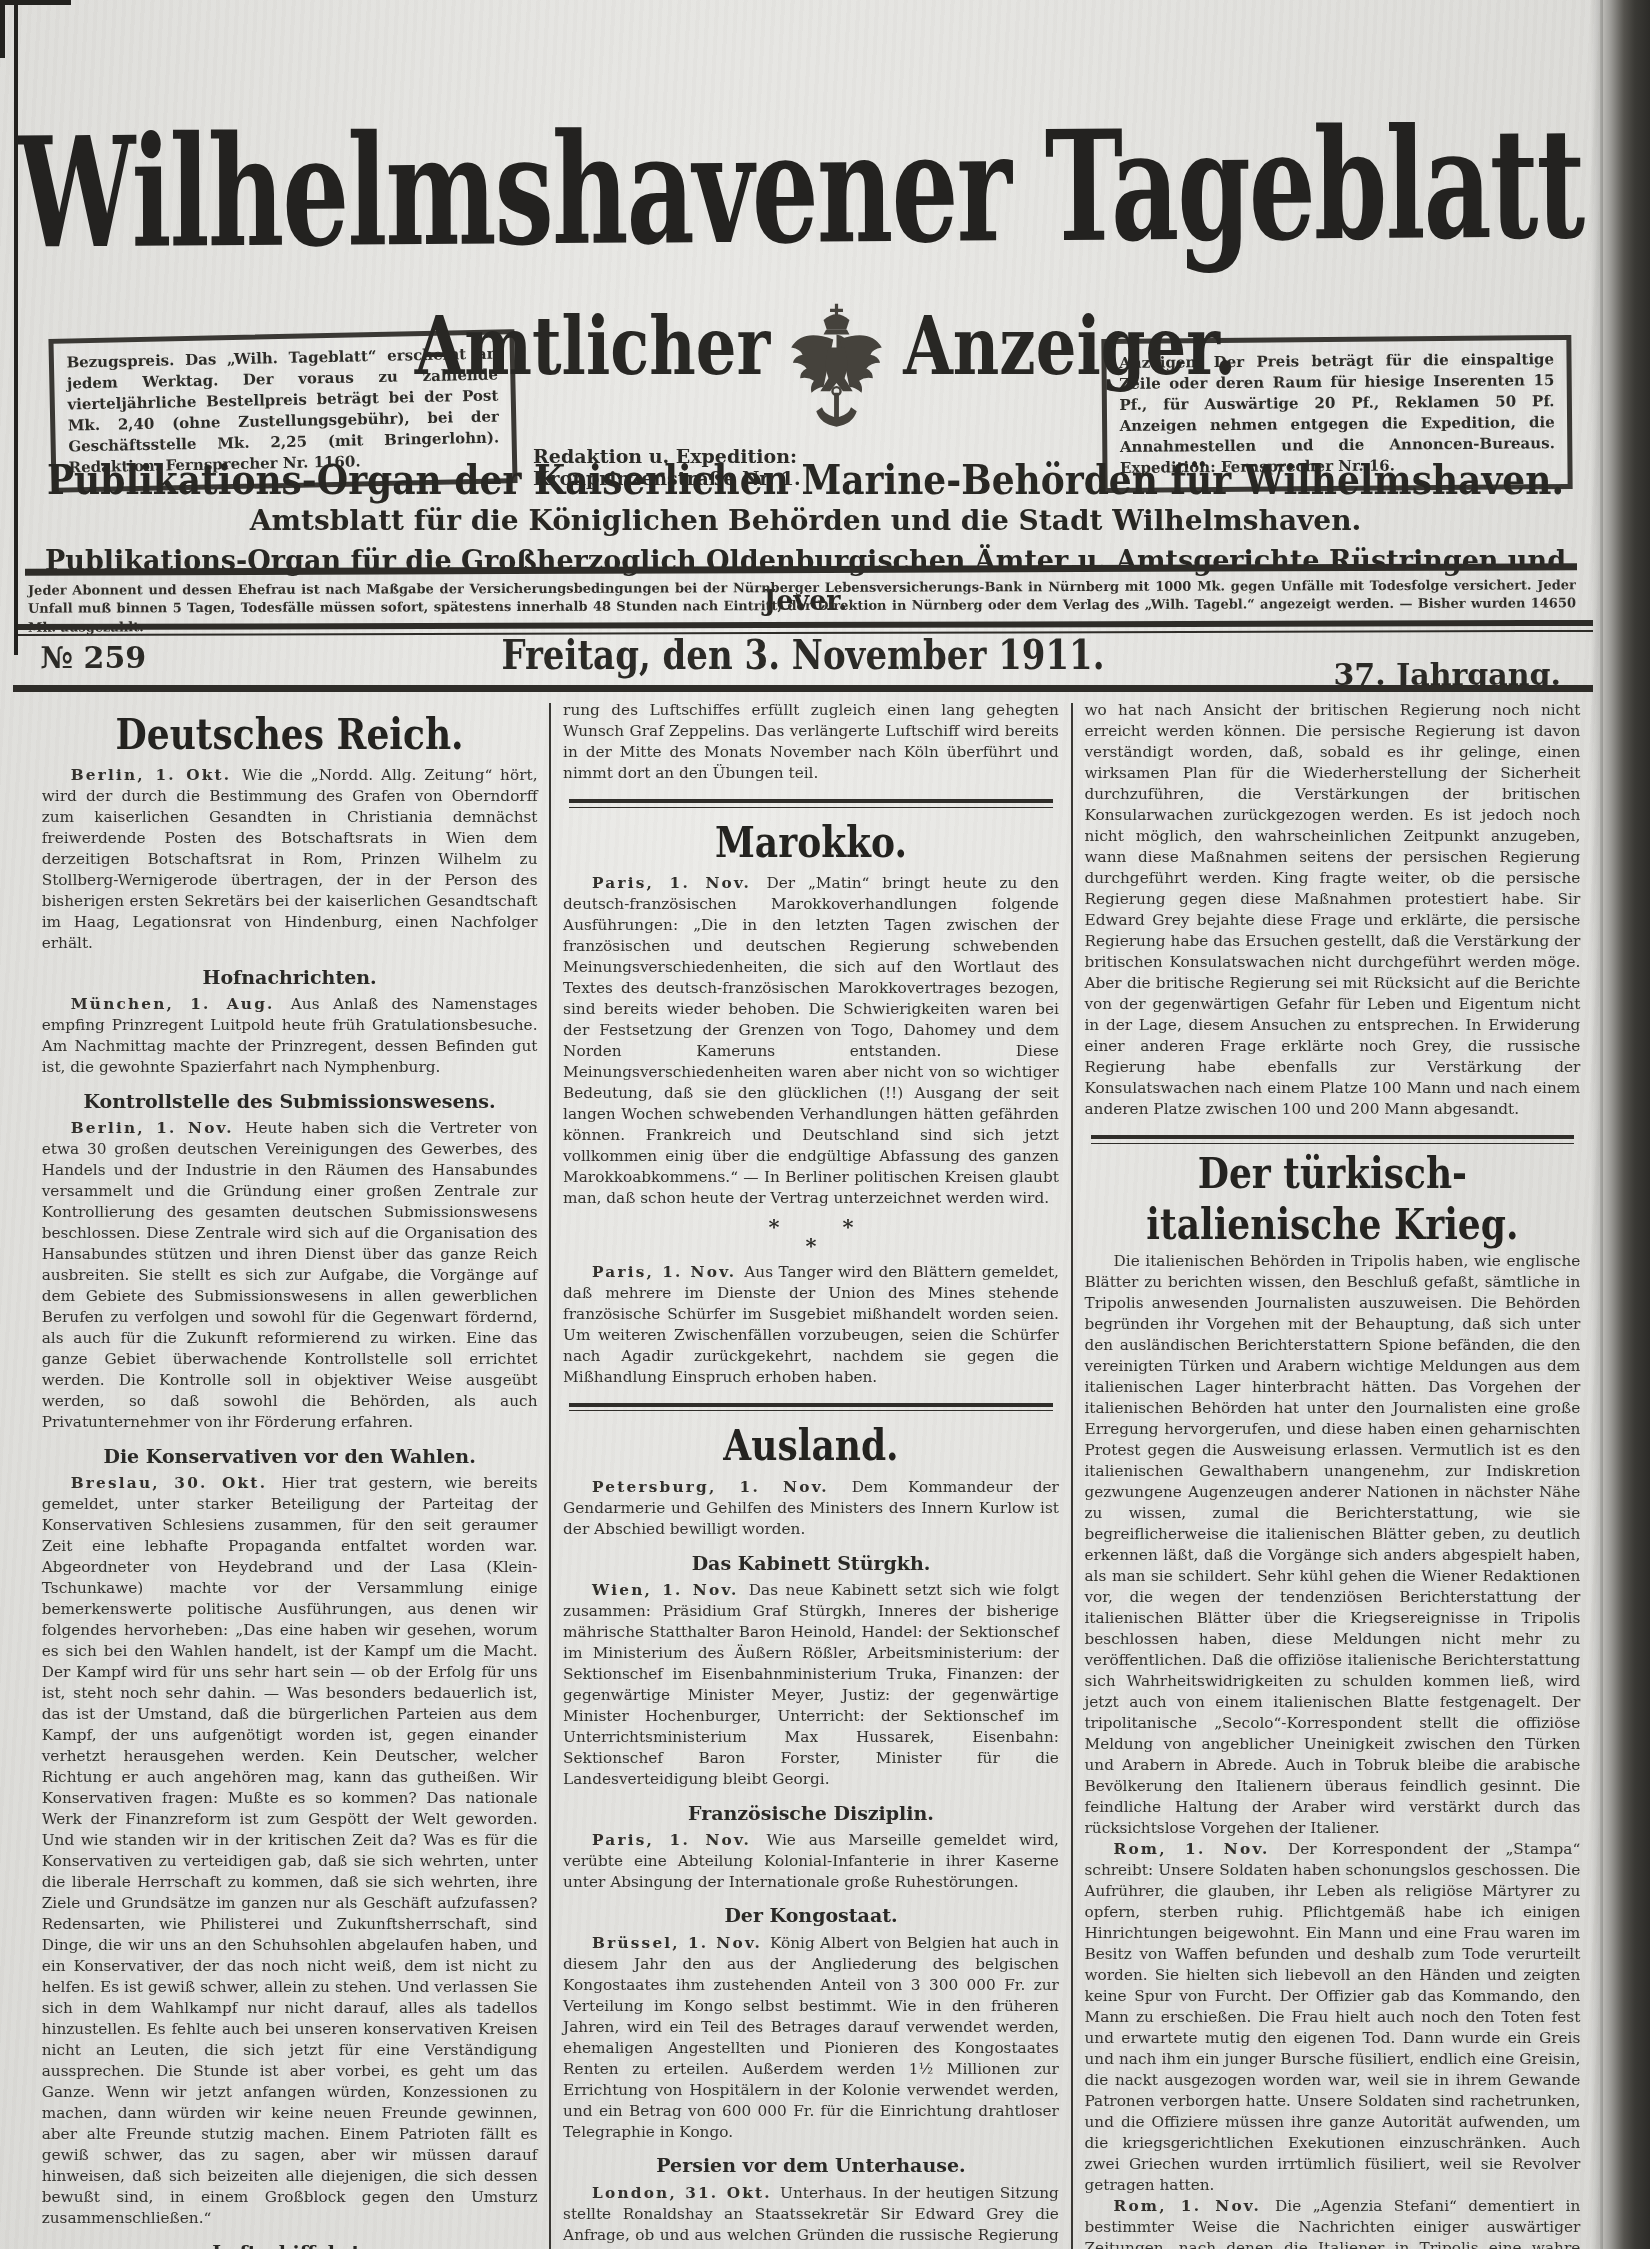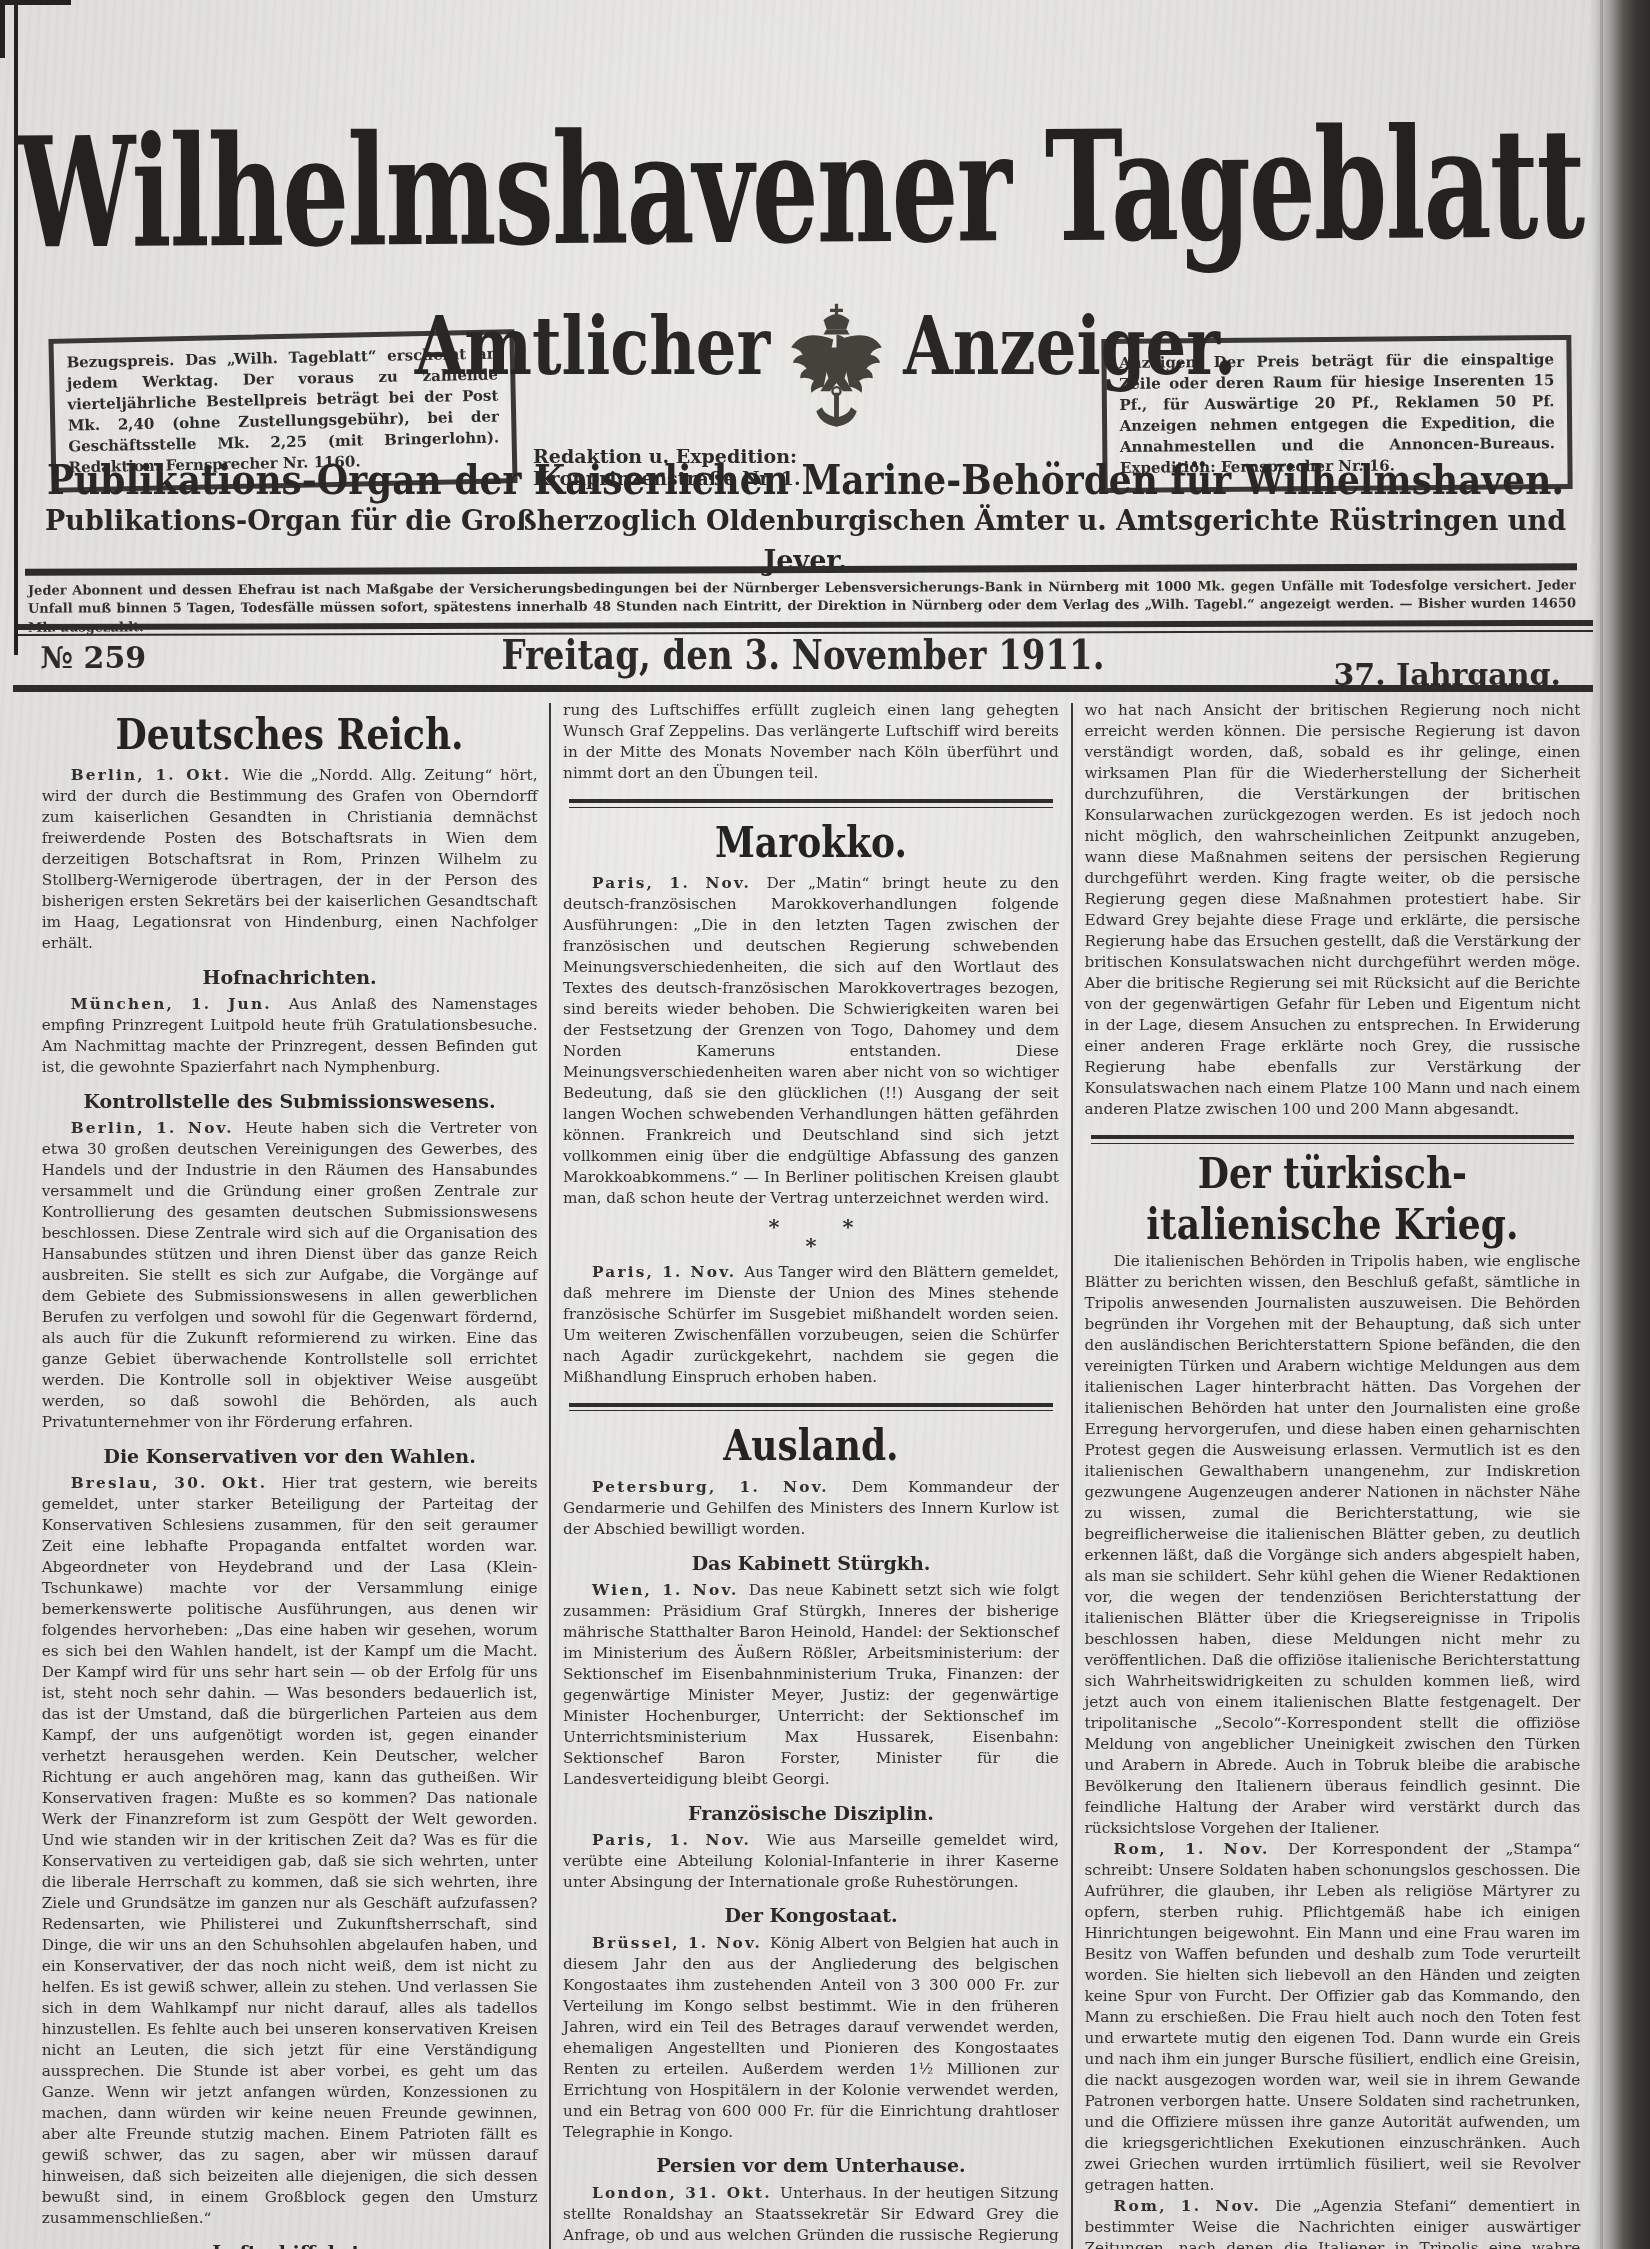--- a/index.html
+++ b/index.html
@@ -94,41 +94,42 @@
     <span class="subtitle-word">Anzeiger.</span>
   </div>
 
   <div class="redaktion-row">
     <span>Redaktion u. Expedition:</span>
     <span>Kronprinzenstraße Nr. 1.</span>
   </div>
 
   <div class="organ">
     <div class="l1">Publikations-Organ der Kaiserlichen Marine-Behörden für Wilhelmshaven.</div>
+    <div class="l2">Amtsblatt für die Königlichen Behörden und die Stadt Wilhelmshaven.</div>
     <div class="l3">Publikations-Organ für die Großherzoglich Oldenburgischen Ämter u. Amtsgerichte Rüstringen und Jever.</div>
   </div>
 
   <div class="rule rule-a"></div>
   <div class="fineprint">Jeder Abonnent und dessen Ehefrau ist nach Maßgabe der Versicherungsbedingungen bei der Nürnberger Lebensversicherungs-Bank in Nürnberg mit 1000 Mk. gegen Unfälle mit Todesfolge versichert. Jeder Unfall muß binnen 5 Tagen, Todesfälle müssen sofort, spätestens innerhalb 48 Stunden nach Eintritt, der Direktion in Nürnberg oder dem Verlag des „Wilh. Tagebl.“ angezeigt werden. — Bisher wurden 14650 Mk. ausgezahlt.</div>
   <div class="rule rule-b1"></div>
   <div class="rule rule-b2"></div>
 
   <div class="daterow">
     <span class="issue-no">№ 259</span>
     <div class="date-center">Freitag, den 3. November 1911.</div>
     <span class="volume">37. Jahrgang.</span>
   </div>
   <div class="rule rule-c"></div>
 
   <div class="columns">
     <div class="col">
         <div class="col-head">Deutsches Reich.</div>
         <p class="para"><span class="dateline">Berlin, 1. Okt. </span>Wie die „Nordd. Allg. Zeitung“ hört, wird der durch die Bestimmung des Grafen von Oberndorff zum kaiserlichen Gesandten in Christiania demnächst freiwerdende Posten des Botschaftsrats in Wien dem derzeitigen Botschaftsrat in Rom, Prinzen Wilhelm zu Stollberg-Wernigerode übertragen, der in der Person des bisherigen ersten Sekretärs bei der kaiserlichen Gesandtschaft im Haag, Legationsrat von Hindenburg, einen Nachfolger erhält.</p>
         <div class="col-subhead">Hofnachrichten.</div>
-        <p class="para"><span class="dateline">München, 1. Jun. </span>Aus Anlaß des Namenstages empfing Prinzregent Luitpold heute früh Gratulationsbesuche. Am Nachmittag machte der Prinzregent, dessen Befinden gut ist, die gewohnte Spazierfahrt nach Nymphenburg.</p>
+        <p class="para"><span class="dateline">München, 1. Aug. </span>Aus Anlaß des Namenstages empfing Prinzregent Luitpold heute früh Gratulationsbesuche. Am Nachmittag machte der Prinzregent, dessen Befinden gut ist, die gewohnte Spazierfahrt nach Nymphenburg.</p>
         <div class="col-subhead">Kontrollstelle des Submissionswesens.</div>
         <p class="para"><span class="dateline">Berlin, 1. Nov. </span>Heute haben sich die Vertreter von etwa 30 großen deutschen Vereinigungen des Gewerbes, des Handels und der Industrie in den Räumen des Hansabundes versammelt und die Gründung einer großen Zentrale zur Kontrollierung des gesamten deutschen Submissionswesens beschlossen. Diese Zentrale wird sich auf die Organisation des Hansabundes stützen und ihren Dienst über das ganze Reich ausbreiten. Sie stellt es sich zur Aufgabe, die Vorgänge auf dem Gebiete des Submissionswesens in allen gewerblichen Berufen zu verfolgen und sowohl für die Gegenwart fördernd, als auch für die Zukunft reformierend zu wirken. Eine das ganze Gebiet überwachende Kontrollstelle soll errichtet werden. Die Kontrolle soll in objektiver Weise ausgeübt werden, so daß sowohl die Behörden, als auch Privatunternehmer von ihr Förderung erfahren.</p>
         <div class="col-subhead">Die Konservativen vor den Wahlen.</div>
         <p class="para"><span class="dateline">Breslau, 30. Okt. </span>Hier trat gestern, wie bereits gemeldet, unter starker Beteiligung der Parteitag der Konservativen Schlesiens zusammen, für den seit geraumer Zeit eine lebhafte Propaganda entfaltet worden war. Abgeordneter von Heydebrand und der Lasa (Klein-Tschunkawe) machte vor der Versammlung einige bemerkenswerte politische Ausführungen, aus denen wir folgendes hervorheben: „Das eine haben wir gesehen, worum es sich bei den Wahlen handelt, ist der Kampf um die Macht. Der Kampf wird für uns sehr hart sein — ob der Erfolg für uns ist, steht noch sehr dahin. — Was besonders bedauerlich ist, das ist der Umstand, daß die bürgerlichen Parteien aus dem Kampf, der uns aufgenötigt worden ist, gegen einander verhetzt herausgehen werden. Kein Deutscher, welcher Richtung er auch angehören mag, kann das gutheißen. Wir Konservativen fragen: Mußte es so kommen? Das nationale Werk der Finanzreform ist zum Gespött der Welt geworden. Und wie standen wir in der kritischen Zeit da? Was es für die Konservativen zu verteidigen gab, daß sie sich wehrten, unter die liberale Herrschaft zu kommen, daß sie sich wehrten, ihre Ziele und Grundsätze im ganzen nur als Geschäft aufzufassen? Redensarten, wie Philisterei und Zukunftsherrschaft, sind Dinge, die wir uns an den Schuhsohlen abgelaufen haben, und ein Konservativer, der das noch nicht weiß, dem ist nicht zu helfen. Es ist gewiß schwer, allein zu stehen. Und verlassen Sie sich in dem Wahlkampf nur nicht darauf, alles als tadellos hinzustellen. Es fehlte auch bei unseren konservativen Kreisen nicht an Leuten, die sich jetzt für eine Verständigung aussprechen. Die Stunde ist aber vorbei, es geht um das Ganze. Wenn wir jetzt anfangen würden, Konzessionen zu machen, dann würden wir keine neuen Freunde gewinnen, aber alte Freunde stutzig machen. Einem Patrioten fällt es gewiß schwer, das zu sagen, aber wir müssen darauf hinweisen, daß sich beizeiten alle diejenigen, die sich dessen bewußt sind, in einem Großblock gegen den Umsturz zusammenschließen.“</p>
         <div class="col-subhead">Luftschiffahrt.</div>
       </div>
     <div class="vsep"></div>
     <div class="col">
         <p class="para noindent">rung des Luftschiffes erfüllt zugleich einen lang gehegten Wunsch Graf Zeppelins. Das verlängerte Luftschiff wird bereits in der Mitte des Monats November nach Köln überführt und nimmt dort an den Übungen teil.</p>
         <div class="rule-sep"></div>

